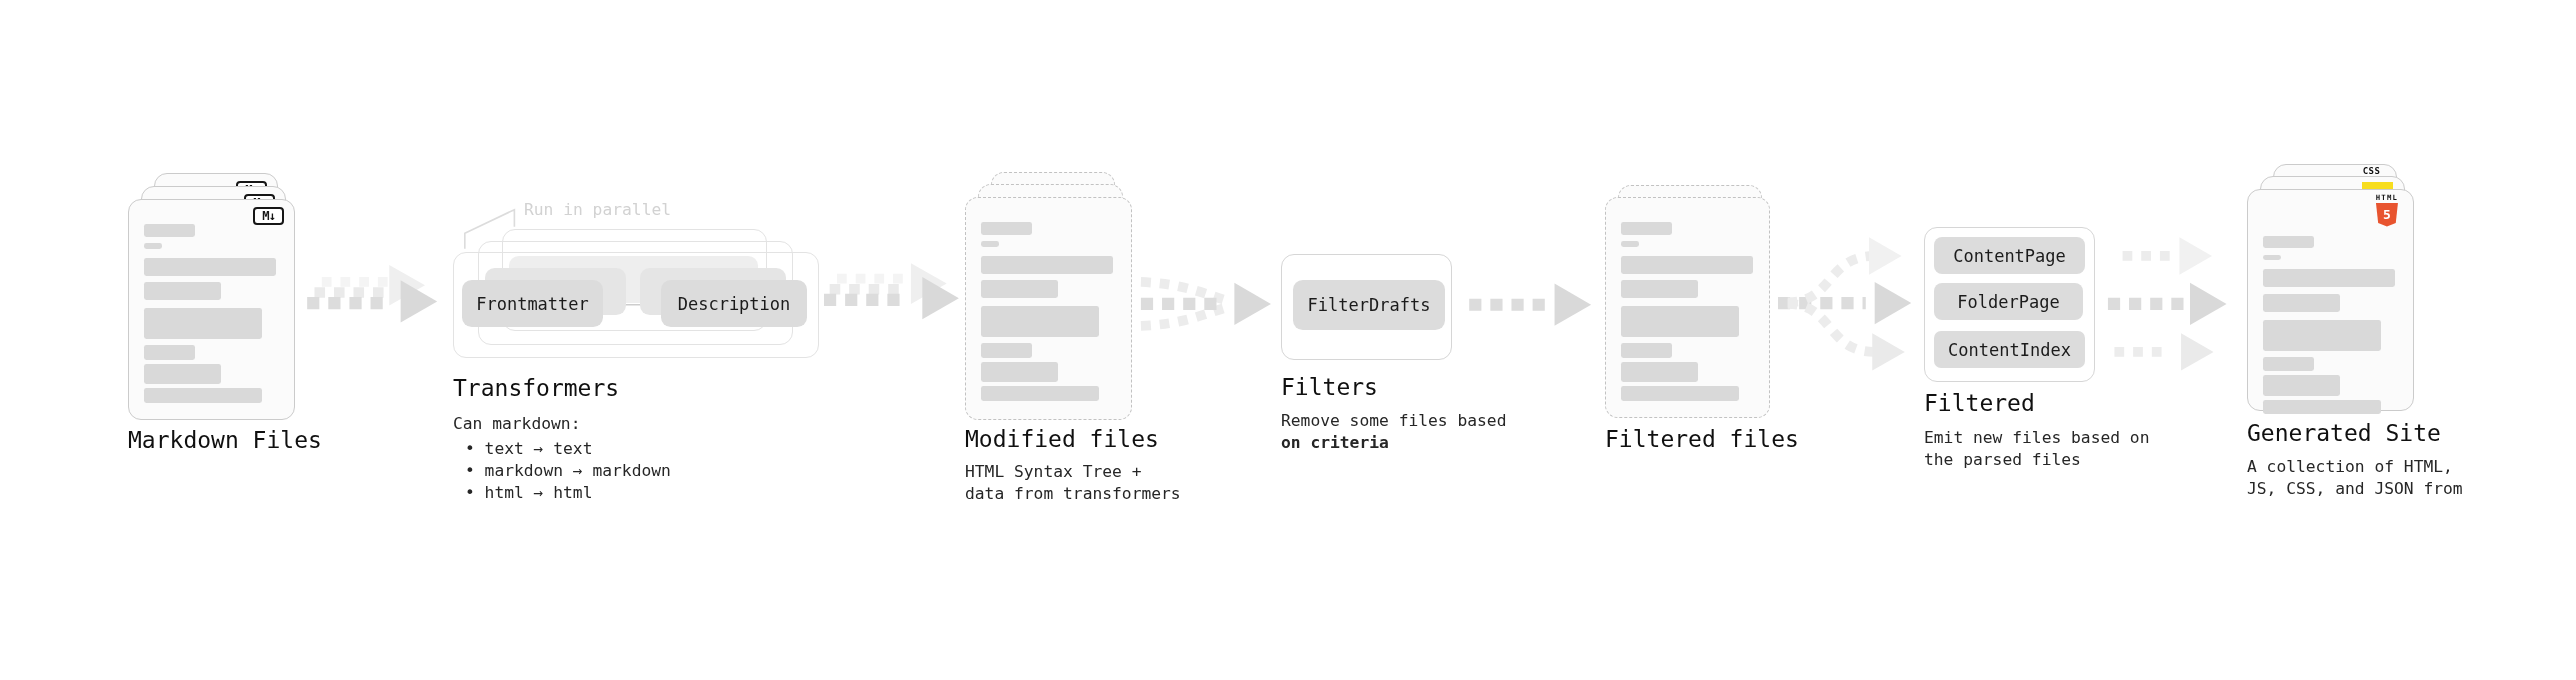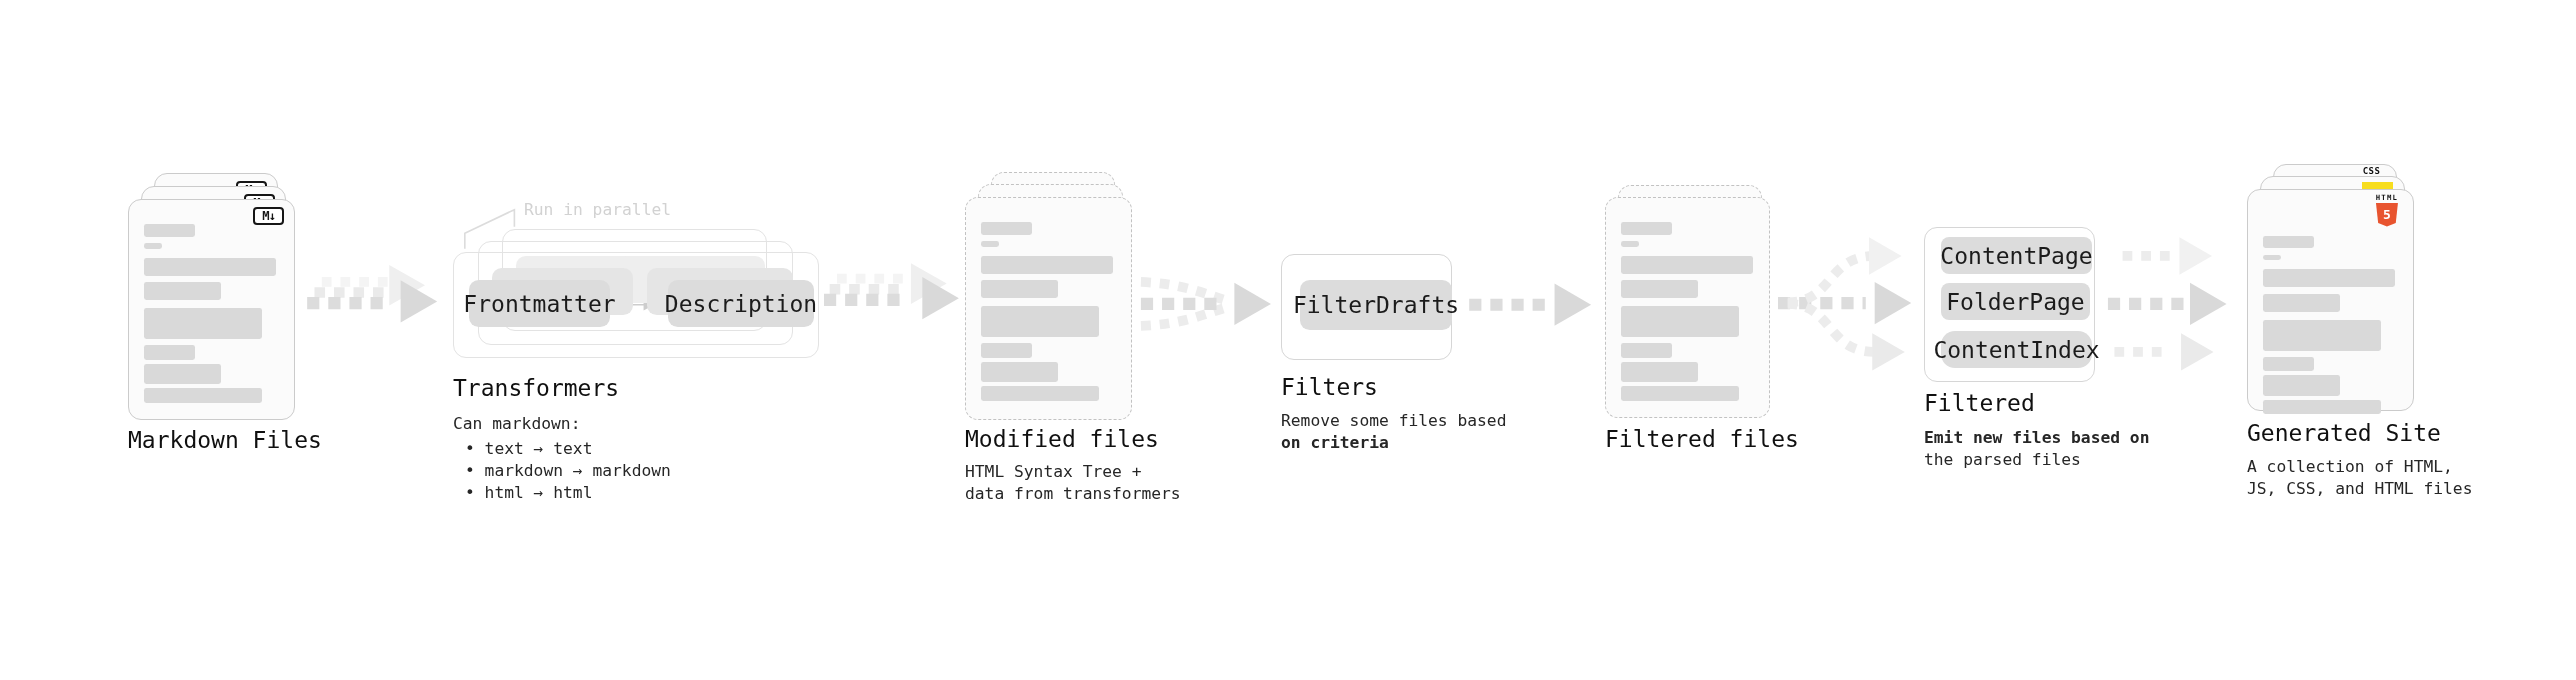--- a/index.html
+++ b/index.html
@@ -23,21 +23,21 @@
   .badge-css .css-bar{height:4.1px;background:#2f6df6;margin-top:0.8px;border-radius:0.8px;}
   .badge-html5{position:absolute;top:4.1px;right:9.8px;width:32.5px;text-align:center;}
   .badge-html5 .html-word{font-size:7.3px;font-weight:bold;color:#111;letter-spacing:1.2px;line-height:8.1px;}
   .badge-html5 .shield{width:22px;height:23.6px;margin:0.8px auto 0;background:#e8542f;color:#fff;
     clip-path:polygon(0 0,100% 0,90% 85%,50% 100%,10% 85%);
     display:flex;align-items:center;justify-content:center;font-size:13px;font-weight:bold;}
   
   .container-box{position:absolute;border:1.6px solid #e3e3e3;border-radius:13px;box-sizing:border-box;}
   .container-box.strong{border-color:#d6d6d6;}
   .pill{position:absolute;background:#dcdcdc;border-radius:9.8px;box-sizing:border-box;
-    display:flex;align-items:center;justify-content:center;font-size:23px;color:#1b1b1b;white-space:nowrap;margin-left:7px;}
+    display:flex;align-items:center;justify-content:center;font-size:17px;color:#1b1b1b;white-space:nowrap;}
   .pill.g1{background:#e5e5e5;}
   .pill.g2{background:#eeeeee;}
   
   .stage-label{position:absolute;font-size:23px;color:#101010;white-space:nowrap;}
   .desc{position:absolute;font-size:16.3px;line-height:22px;color:#262626;white-space:nowrap;}
   .note{position:absolute;font-size:16.3px;color:#d2d2d2;white-space:nowrap;}
   
   .dash-main{stroke:#dcdcdc;stroke-width:15;stroke-dasharray:15 11;fill:none;}
   .dash-ghost1{stroke:#eaeaea;stroke-width:13;stroke-dasharray:13 11;fill:none;}
   .dash-ghost2{stroke:#f4f4f4;stroke-width:12;stroke-dasharray:12 11;fill:none;}
@@ -205,23 +205,23 @@
         <div class="bar" style="width:118px;height:14.6px;"></div>
       </div>
     </div>
     <div class="stage-label" style="left:1605px;top:426px;">Filtered files</div>
   </div>
 
   <div>
     <div class="container-box strong" style="left:1924px;top:227px;width:171px;height:155px;"></div>
     <div class="pill" style="left:1934px;top:237px;width:151px;height:37px;border-radius:8.1px;">ContentPage</div>
     <div class="pill" style="left:1934px;top:283px;width:149px;height:37px;border-radius:8.1px;">FolderPage</div>
-    <div class="pill" style="left:1934px;top:331px;width:151px;height:37px;border-radius:14px;">ContentIndex</div>
+    <div class="pill" style="left:1934px;top:331px;width:151px;height:37px;border-radius:7px;">ContentIndex</div>
     <div class="stage-label" style="left:1924px;top:390px;">Filtered</div>
-    <div class="desc" style="left:1924px;top:427px;font-weight:bold;">Emit new files based on</div>
+    <div class="desc" style="left:1924px;top:427px;">Emit new files based on</div>
     <div class="desc" style="left:1924px;top:449px;">the parsed files</div>
   </div>
 
   <div>
     <div class="file-card" style="left:2273px;top:164px;width:124px;height:222px;">
       <div class="badge-css">
         <div class="css-word">CSS</div>
         <div class="css-bar"></div>
       </div>
     </div>
@@ -241,17 +241,17 @@
         <div class="bar" style="width:132px;height:18px;margin-bottom:6.5px;"></div>
         <div class="bar" style="width:77px;height:18px;margin-bottom:8.1px;"></div>
         <div class="bar" style="width:118px;height:31px;margin-bottom:5.7px;"></div>
         <div class="bar" style="width:51px;height:14.6px;margin-bottom:4.1px;"></div>
         <div class="bar" style="width:77px;height:20.3px;margin-bottom:4.1px;"></div>
         <div class="bar" style="width:118px;height:14.6px;"></div>
       </div>
     </div>
     <div class="stage-label" style="left:2247px;top:420px;">Generated Site</div>
     <div class="desc" style="left:2247px;top:456px;">A collection of HTML,</div>
-    <div class="desc" style="left:2247px;top:478px;">JS, CSS, and HTML files</div>
+    <div class="desc" style="left:2247px;top:478px;">JS, CSS, and JSON from</div>
   </div>
 
 </div>
 
 
 </body></html>

